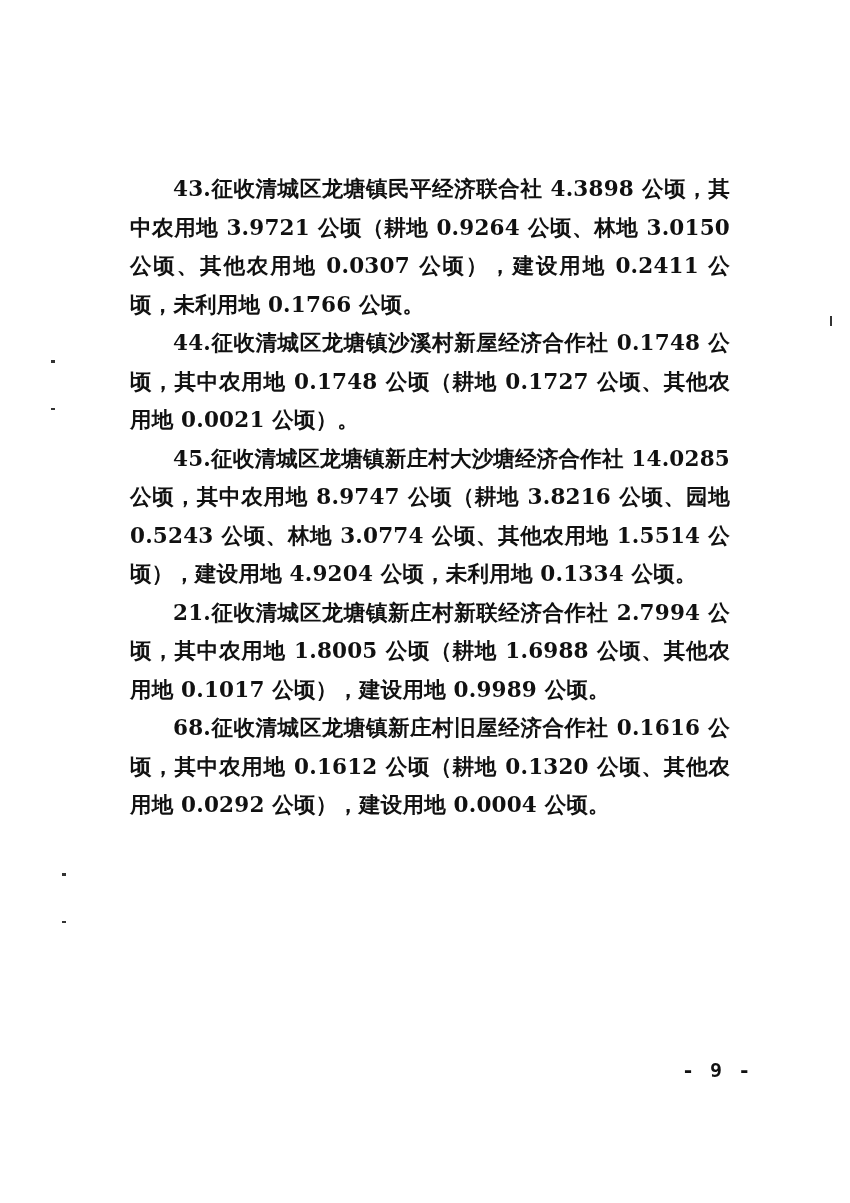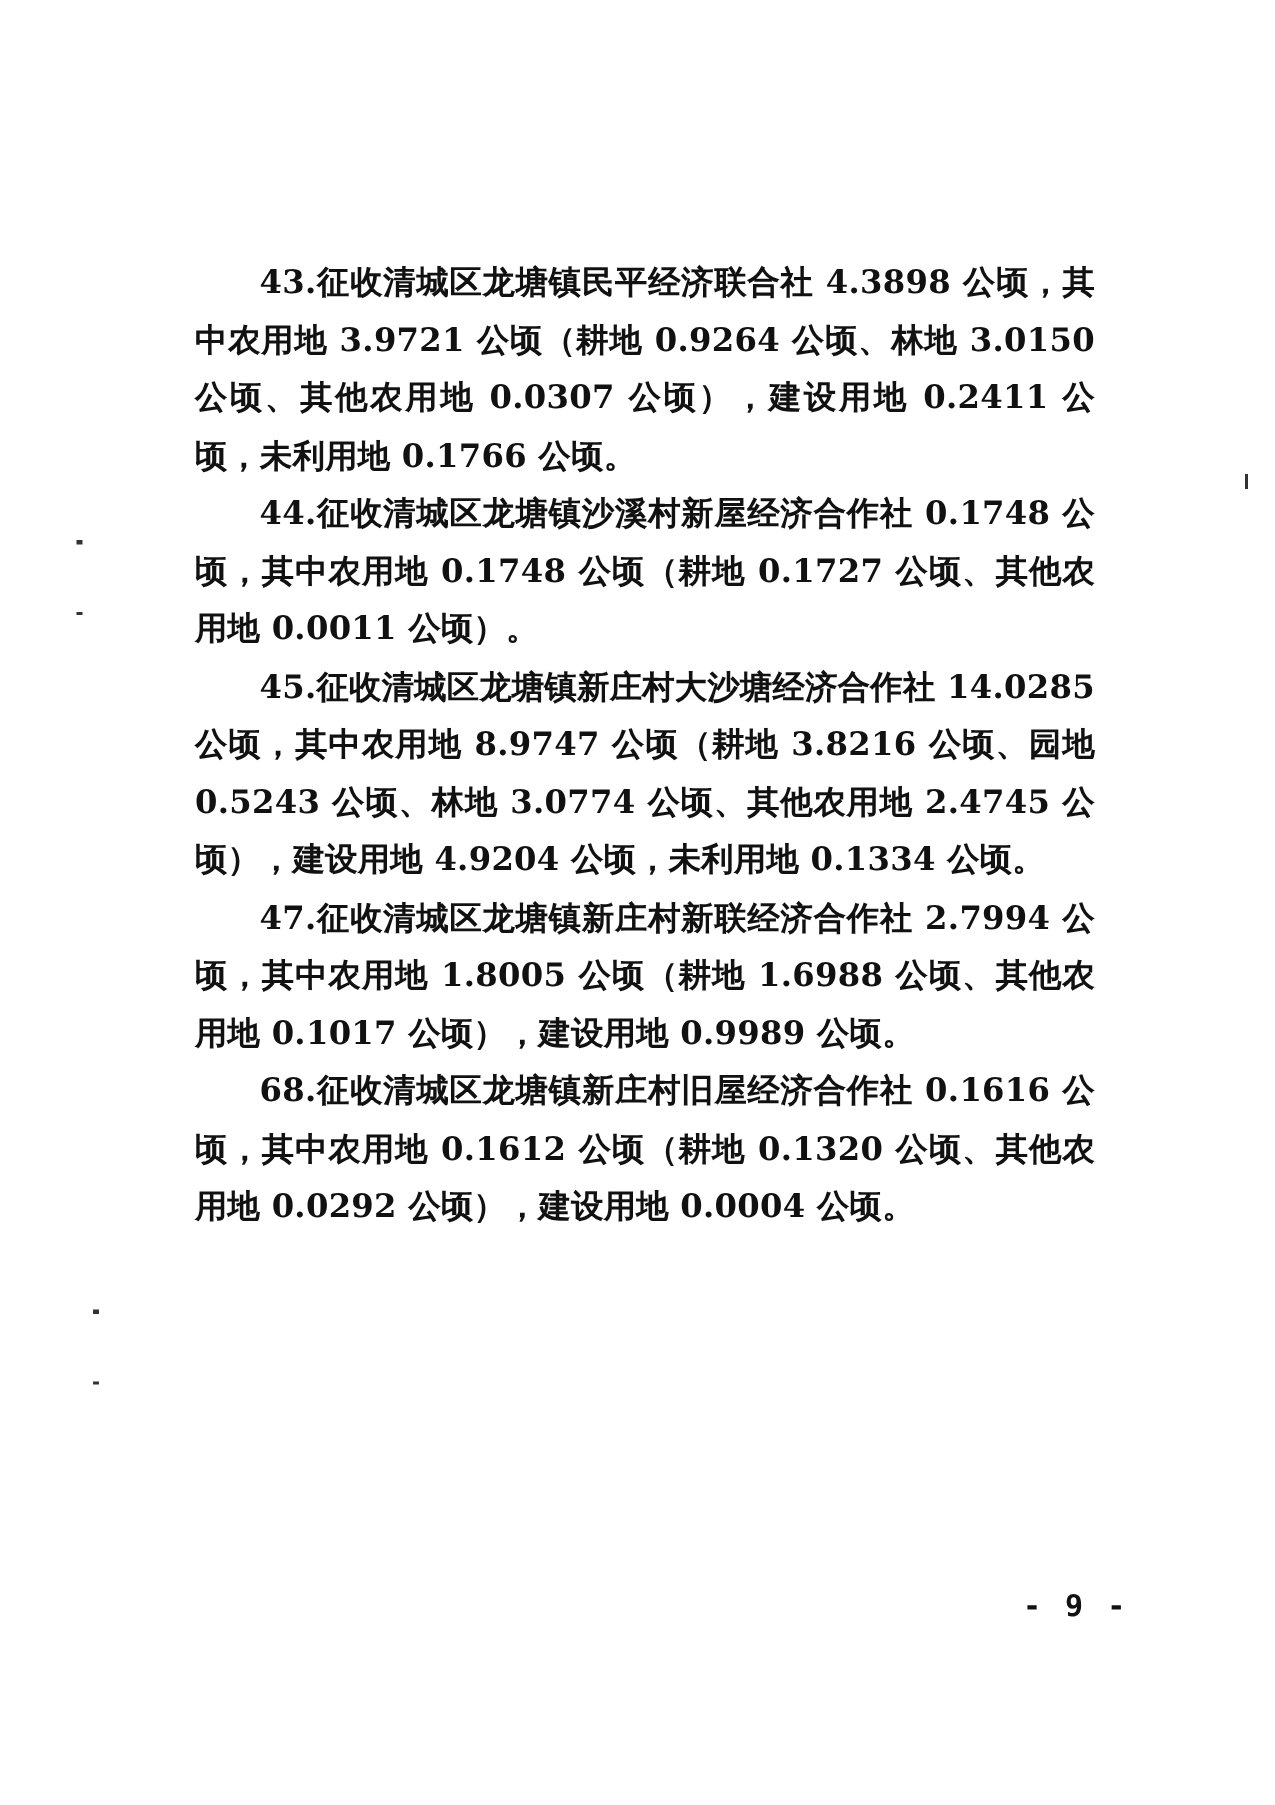--- a/index.html
+++ b/index.html
@@ -57,20 +57,20 @@
 <div class="page">
 
   <span class="scan-mark" style="left:51px;top:360px;width:4px;height:3px;"></span>
   <span class="scan-mark" style="left:51px;top:408px;width:4px;height:2px;"></span>
   <span class="scan-mark" style="left:830px;top:316px;width:2px;height:10px;"></span>
   <span class="scan-mark" style="left:62px;top:873px;width:4px;height:3px;"></span>
   <span class="scan-mark" style="left:62px;top:921px;width:4px;height:2px;"></span>
 
   <div class="content">
     <p class="para" style="margin-bottom:0;">43.征收清城区龙塘镇民平经济联合社 4.3898 公顷，其中农用地 3.9721 公顷（耕地 0.9264 公顷、林地 3.0150 公顷、其他农用地 0.0307 公顷），建设用地 0.2411 公顷，未利用地 0.1766 公顷。</p>
-    <p class="para">44.征收清城区龙塘镇沙溪村新屋经济合作社 0.1748 公顷，其中农用地 0.1748 公顷（耕地 0.1727 公顷、其他农用地 0.0011 公顷）。</p>
-    <p class="para">45.征收清城区龙塘镇新庄村大沙塘经济合作社 14.0285 公顷，其中农用地 8.9747 公顷（耕地 3.8216 公顷、园地 0.5243 公顷、林地 3.0774 公顷、其他农用地 2.4745 公顷），建设用地 4.9204 公顷，未利用地 0.1334 公顷。</p>
-    <p class="para">47.征收清城区龙塘镇新庄村新联经济合作社 2.7994 公顷，其中农用地 1.8005 公顷（耕地 1.6988 公顷、其他农用地 0.1017 公顷），建设用地 0.9989 公顷。</p>
+    <p class="para">44.征收清城区龙塘镇沙溪村新屋经济合作社 0.1748 公顷，其中农用地 0.1748 公顷（耕地 0.1727 公顷、其他农用地 0.0021 公顷）。</p>
+    <p class="para">45.征收清城区龙塘镇新庄村大沙塘经济合作社 14.0285 公顷，其中农用地 8.9747 公顷（耕地 3.8216 公顷、园地 0.5243 公顷、林地 3.0774 公顷、其他农用地 1.5514 公顷），建设用地 4.9204 公顷，未利用地 0.1334 公顷。</p>
+    <p class="para">21.征收清城区龙塘镇新庄村新联经济合作社 2.7994 公顷，其中农用地 1.8005 公顷（耕地 1.6988 公顷、其他农用地 0.1017 公顷），建设用地 0.9989 公顷。</p>
     <p class="para">68.征收清城区龙塘镇新庄村旧屋经济合作社 0.1616 公顷，其中农用地 0.1612 公顷（耕地 0.1320 公顷、其他农用地 0.0292 公顷），建设用地 0.0004 公顷。</p>
   </div>
 
   <div class="page-number">- 9 -</div>
 </div>
 
 </body></html>

